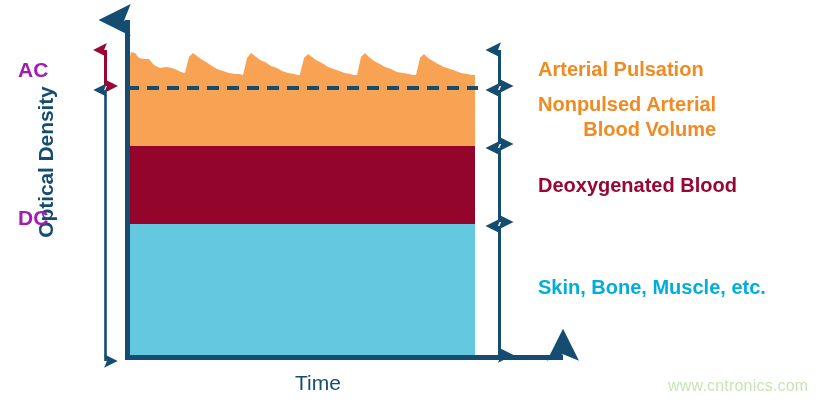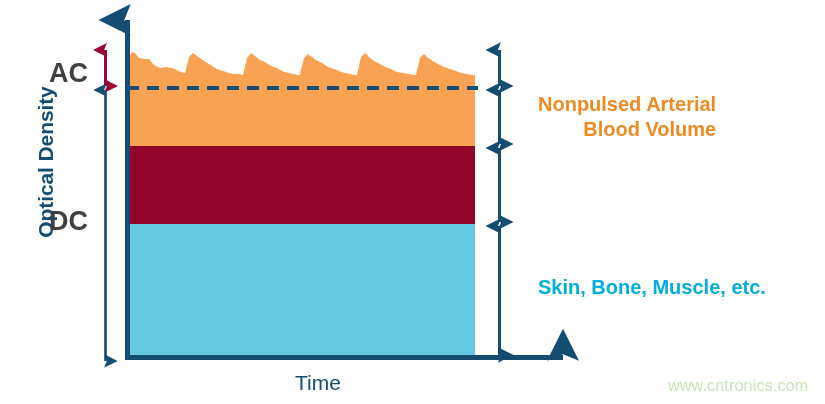--- a/index.html
+++ b/index.html
@@ -42,24 +42,24 @@
     top: 371px;
     width: 120px;
     text-align: center;
     font-size: 21px;
     font-weight: normal;
     color: #154C72;
   }
 
   
   .marker-label {
-    font-size: 27px;
+    font-size: 21px;
     font-weight: bold;
-    color: #404040;
-    text-align: right;
+    color: #a21caf;
+    text-align: left;
     width: 70px;
   }
   .ac-label { left: 18px; top: 58px; }
   .dc-label { left: 18px; top: 206px; }
 
   
   .legend-text {
     font-size: 20px;
     font-weight: bold;
     line-height: 25px;
@@ -92,24 +92,26 @@
 <div id="stage">
 
   <div class="y-axis-title">Optical Density</div>
 
   <div class="marker-label ac-label">AC</div>
 
   <div class="marker-label dc-label">DC</div>
 
   <div class="x-axis-title">Time</div>
 
+  <div class="legend-text lg-arterial">Arterial Pulsation</div>
 
   <div class="legend-text lg-nonpulsed">Nonpulsed Arterial
 Blood Volume</div>
 
+  <div class="legend-text lg-deoxy">Deoxygenated Blood</div>
 
   <div class="legend-text lg-skin">Skin, Bone, Muscle, etc.</div>
 
   <div class="watermark">www.cntronics.com</div>
 
   <svg class="overlay" viewBox="0 0 825 404">
     <defs>
       <marker id="ah-up" viewBox="0 0 10 10" refX="5" refY="9" markerWidth="5.2" markerHeight="5.2" orient="auto-start-reverse">
         <path d="M5 0 L10 10 L5 8 L0 10 Z" fill="#154C72"></path>
       </marker>

